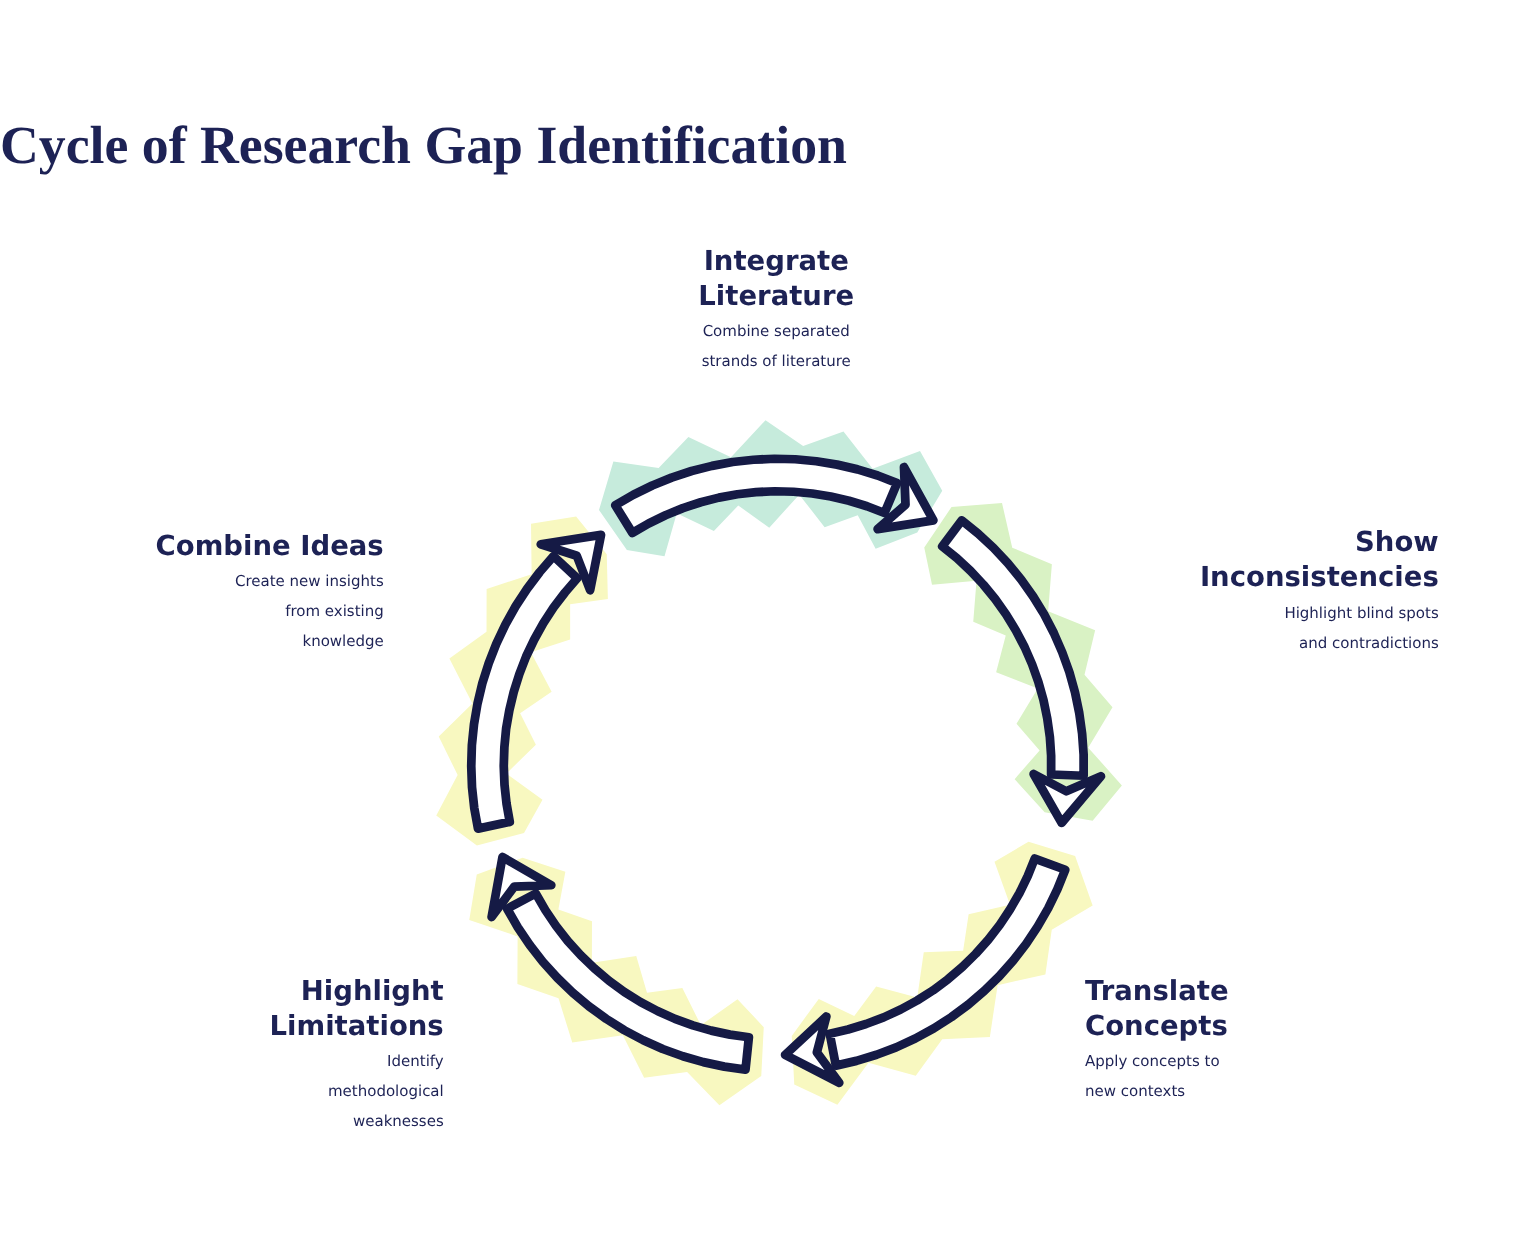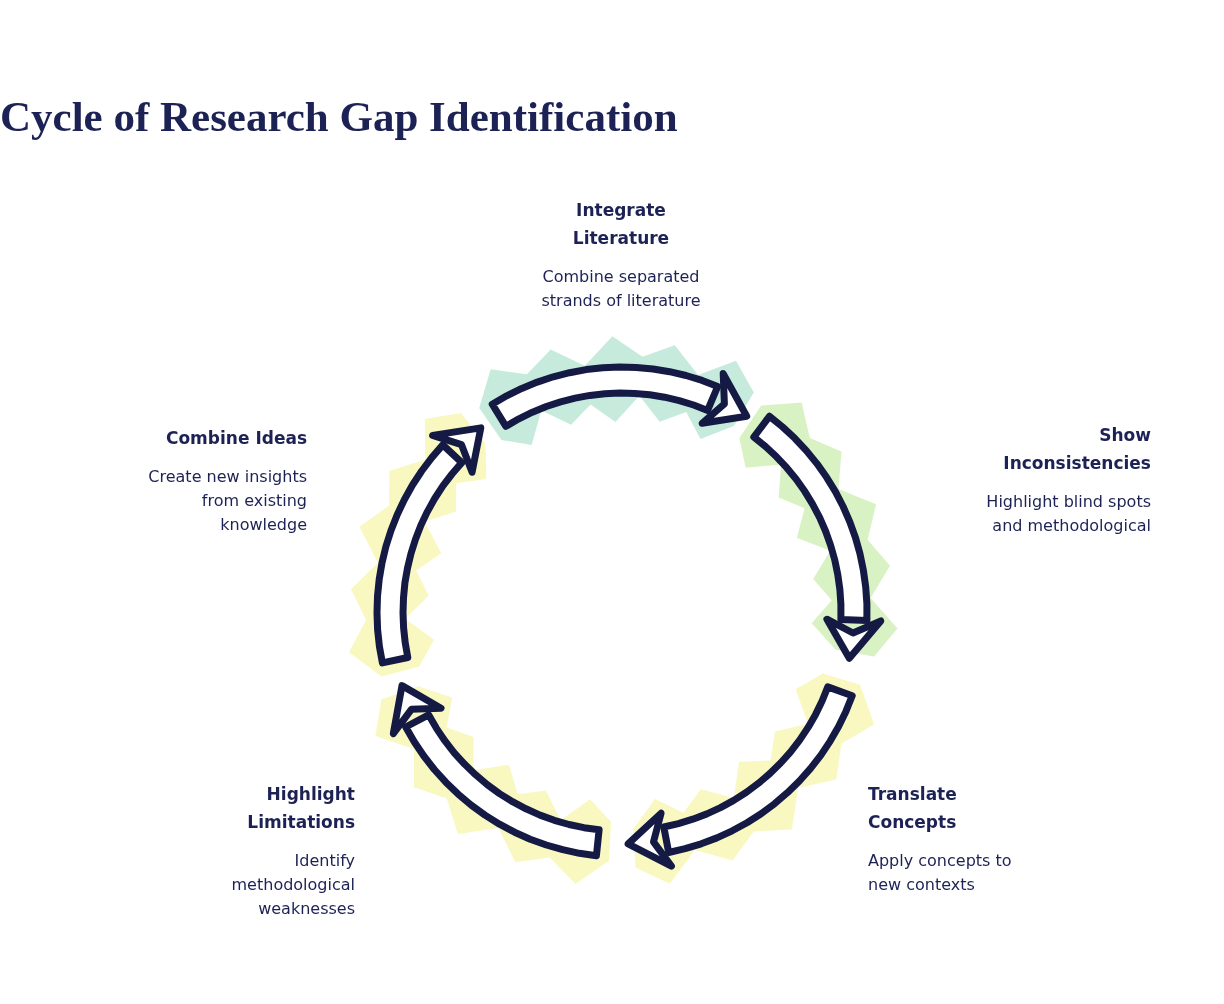--- a/index.html
+++ b/index.html
@@ -33,32 +33,32 @@
   .arrows-svg {
     position: absolute;
     inset: 0;
   }
   .node {
     position: absolute;
     color: var(--text);
   }
   .node-title {
     display: block;
-    font-size: 17px;
+    font-size: 22px;
     font-weight: 700;
     line-height: 28px;
     white-space: pre-line;
   }
   .node-desc {
     display: block;
-    font-size: 16px;
+    font-size: 12px;
     font-weight: 400;
     line-height: 24px;
     white-space: pre-line;
-    margin-top: 13px;
+    margin-top: 1px;
   }
   .n-integrate { left: 471px; top: 196px; width: 300px; text-align: center; }
   .n-show      { left: 916px; top: 421px; width: 235px; text-align: right; }
   .n-translate { left: 868px; top: 780px; width: 225px; text-align: left; }
   .n-limit     { left: 115px; top: 780px; width: 240px; text-align: right; }
   .n-combine   { left:  27px; top: 424px; width: 280px; text-align: right; }
 </style>
 </head>
 <body>
 
@@ -98,21 +98,21 @@
     <span class="node-title">Integrate
 Literature</span>
     <span class="node-desc">Combine separated
 strands of literature</span>
   </div>
 
   <div class="node n-show">
     <span class="node-title">Show
 Inconsistencies</span>
     <span class="node-desc">Highlight blind spots
-and methodological</span>
+and contradictions</span>
   </div>
 
   <div class="node n-translate">
     <span class="node-title">Translate
 Concepts</span>
     <span class="node-desc">Apply concepts to
 new contexts</span>
   </div>
 
   <div class="node n-limit">

